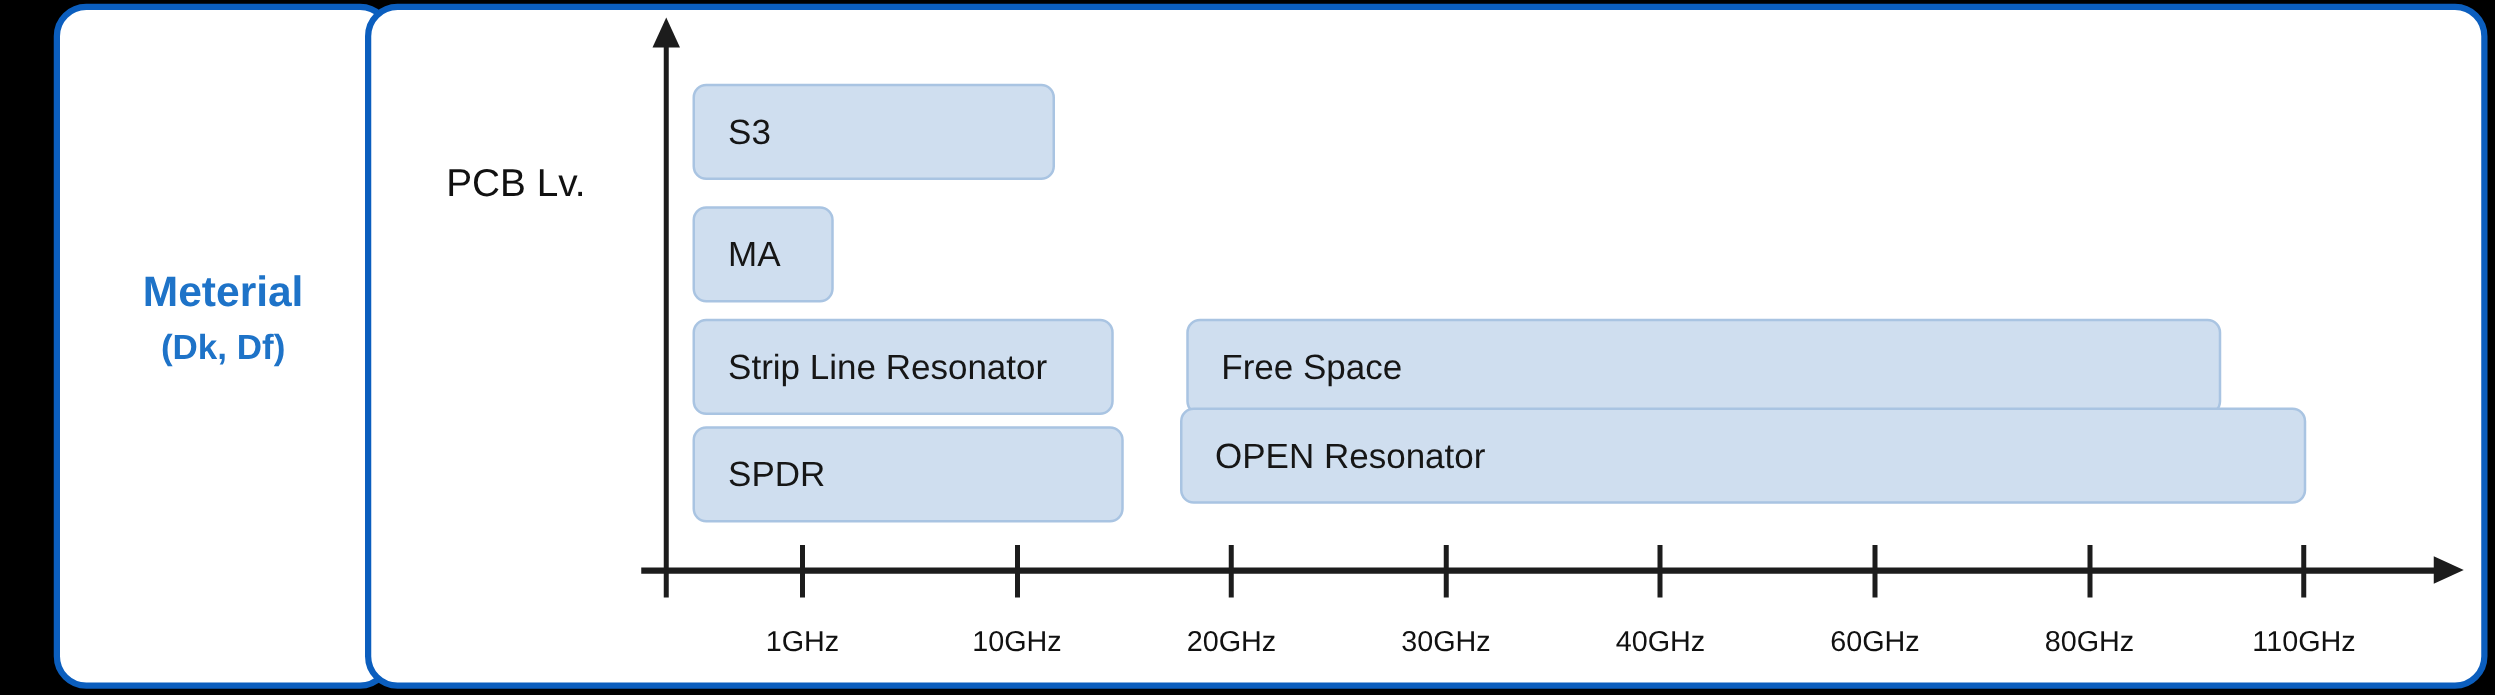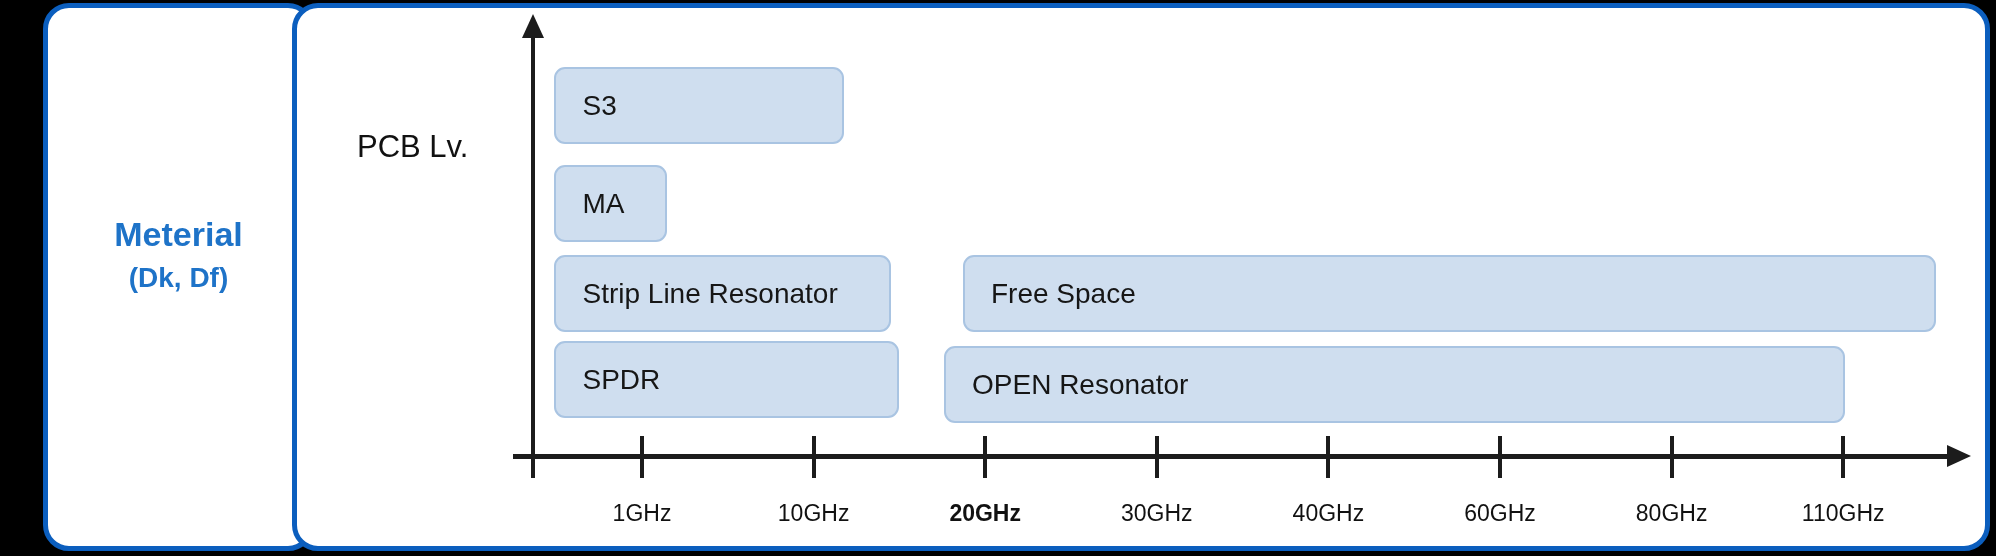--- a/index.html
+++ b/index.html
@@ -137,37 +137,37 @@
       <div class="varrow"></div>
       <div class="haxis"></div>
       <div class="harrow"></div>
 
       <div id="ticks">
           <div class="tick" style="left: 343px;"></div>
           <div class="tick-label" style="left: 265px;">1GHz</div>
           <div class="tick" style="left: 514.6px;"></div>
           <div class="tick-label" style="left: 436.6px;">10GHz</div>
           <div class="tick" style="left: 686.2px;"></div>
-          <div class="tick-label" style="left: 608.2px; font-weight: bold;">20GHz</div>
+          <div class="tick-label" style="left: 608.2px;">20GHz</div>
           <div class="tick" style="left: 857.8px;"></div>
           <div class="tick-label" style="left: 779.8px;">30GHz</div>
           <div class="tick" style="left: 1029.4px;"></div>
           <div class="tick-label" style="left: 951.4px;">40GHz</div>
           <div class="tick" style="left: 1201px;"></div>
           <div class="tick-label" style="left: 1123px;">60GHz</div>
           <div class="tick" style="left: 1372.6px;"></div>
           <div class="tick-label" style="left: 1294.6px;">80GHz</div>
           <div class="tick" style="left: 1544.2px;"></div>
           <div class="tick-label" style="left: 1466.2px;">110GHz</div>
         </div>
       <div id="bars">
           <div class="bar" style="left: 257.484px; width: 290.004px; top: 59px;">S3</div>
           <div class="bar" style="left: 257.484px; width: 113px; top: 157px;">MA</div>
           <div class="bar" style="left: 257.484px; width: 337px; top: 247px;">Strip Line Resonator</div>
-          <div class="bar" style="left: 666px; width: 973px; top: 247px;">Free Space</div>
+          <div class="bar" style="left: 652px; width: 828px; top: 247px;">Free Space</div>
           <div class="bar" style="left: 257.484px; width: 345px; top: 333px;">SPDR</div>
-          <div class="bar" style="left: 647.016px; width: 900.9px; top: 338px;">OPEN Resonator</div>
+          <div class="bar" style="left: 647.016px; width: 900.9px; top: 318px;">OPEN Resonator</div>
         </div>
 
     </div>
   </div>
 
 </div>
 
 </body></html>

